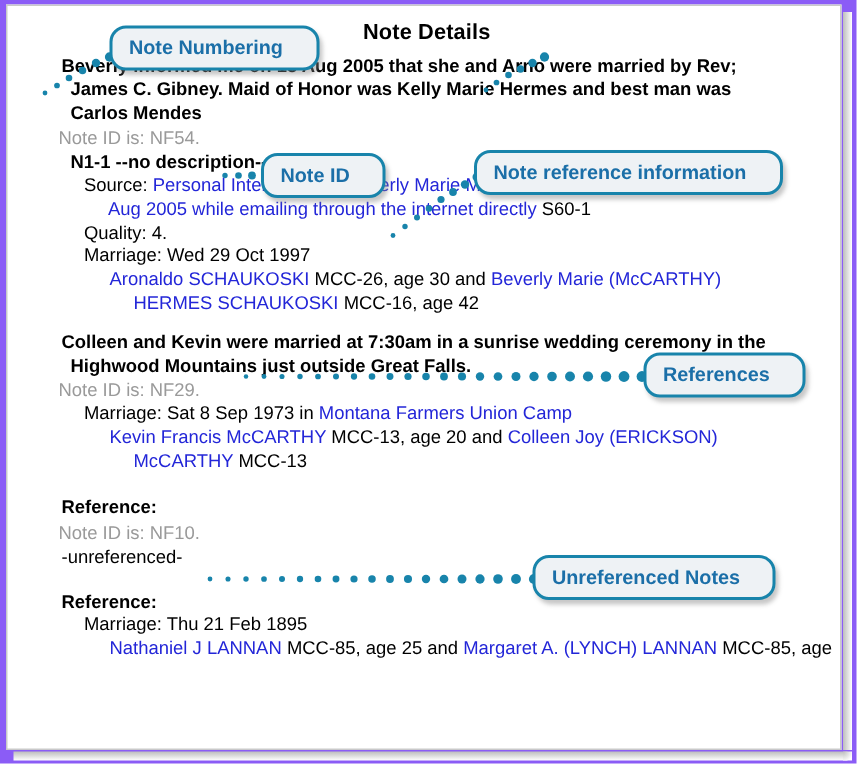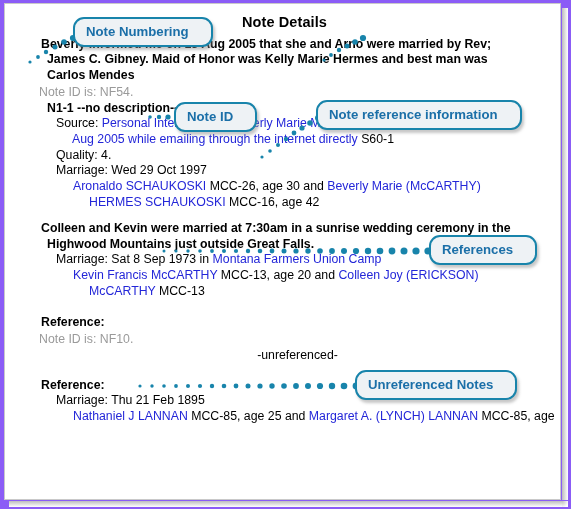--- a/index.html
+++ b/index.html
@@ -95,21 +95,21 @@
 
   .indent1 { padding-left: 41px; line-height: 15.8px; }
   .indent2 { padding-left: 58px; line-height: 15.8px; }
   .hang { text-indent: -16px; padding-left: 57px; }
 
   .lnk { color: #2326d8; }
   .blk { color: #000000; }
   .gap { height: 9px; }
   .gap-sm { height: 5px; }
 
-  .unref { padding-left: 26px; line-height: 16px; text-align: center; }
+  .unref { padding-left: 26px; line-height: 16px; }
 
   
   .callout {
     position: absolute;
     background: #eef2f5;
     border: 2.5px solid #1884ab;
     border-radius: 11px;
     color: #1b6fa8;
     font-weight: bold;
     font-size: 13.2px;
@@ -169,20 +169,21 @@
           <span class="blk">MCC-16, age 42</span>
         </div>
       </div>
 
       <div class="gap"></div>
 
       <div class="note-block">
         <div class="note-head" style="margin-right:4px;">
           <span class="num">N2</span><span>Colleen and Kevin were married at 7:30am in a sunrise wedding ceremony in the Highwood Mountains just outside Great Falls.</span>
         </div>
+        <div class="note-id">Note ID is: NF29.</div>
 
         <div class="indent1">
           <span class="blk">Marriage: Sat 8 Sep 1973 in</span>
           <span class="lnk">Montana Farmers Union Camp</span>
         </div>
 
         <div class="indent2 hang" style="padding-left:74px;text-indent:-16px;margin-right:12px;">
           <span class="lnk">Kevin Francis McCARTHY</span>
           <span class="blk">MCC-13, age 20 and</span>
           <span class="lnk">Colleen Joy (ERICKSON) McCARTHY</span>

